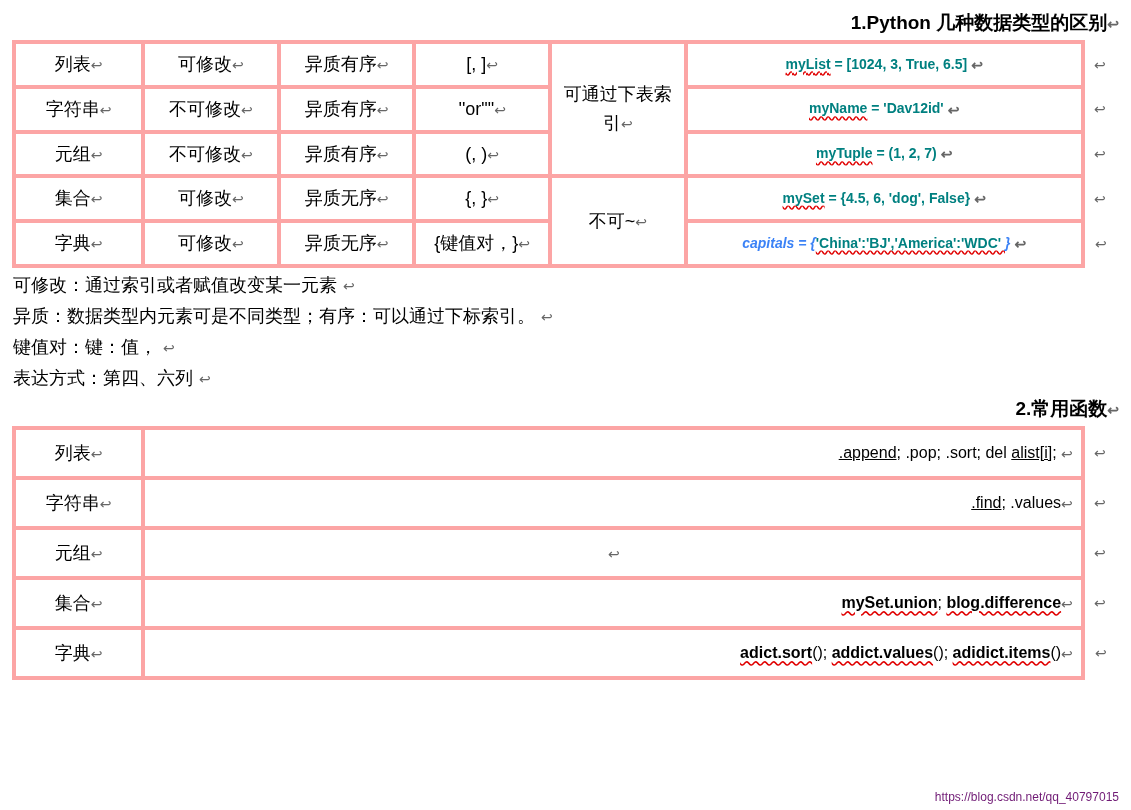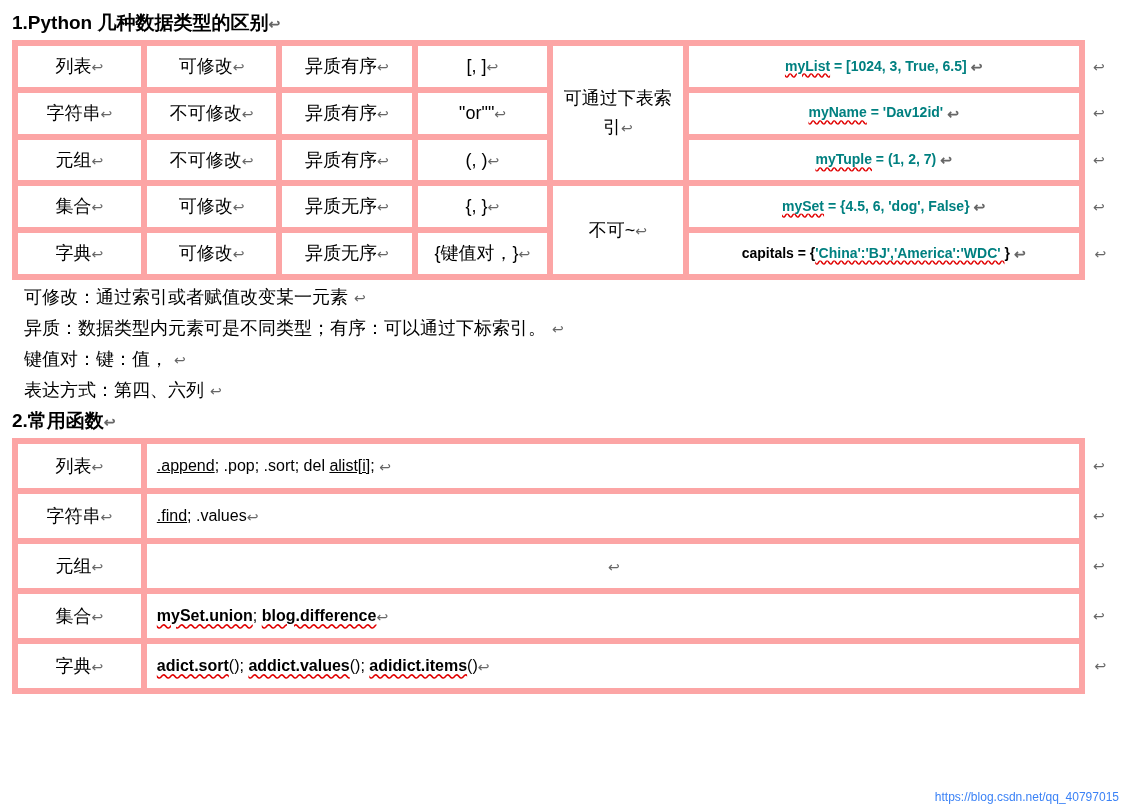--- a/index.html
+++ b/index.html
@@ -11,37 +11,38 @@
       margin: 0;
       padding: 8px 12px;
       background: #fff;
       color: #000;
       width: 1131px;
     }
     .heading {
       font-weight: bold;
       font-size: 19px;
       margin: 2px 0 4px 0;
+      text-align: right;
     }
     .para {
       font-size: 18px;
-      margin: 4px 12px;
+      margin: 4px 1px;
       line-height: 1.5;
     }
     .para .ret {
       display: inline-block;
       margin-left: 6px;
     }
     table {
       border-collapse: collapse;
       width: 100%;
       table-layout: fixed;
     }
     td {
-      border: 6px solid #fca5a5;
+      border: 4px solid #fca5a5;
       padding: 6px 8px;
       text-align: center;
       vertical-align: middle;
       font-size: 18px;
       position: relative;
       line-height: 1.6;
     }
     .ret {
       color: #666;
       font-size: 14px;
@@ -63,24 +64,25 @@
     .example-cell {
       color: #008080;
       font-weight: bold;
       font-size: 14px;
     }
     .example-cell .squig {
       text-decoration: underline wavy #e00000;
       text-underline-offset: 2px;
     }
     .example-cell .normalcolor {
-      color: #000000;
+      color: #3b82f6;
+      font-style: italic;
     }
     .func-cell {
-      text-align: left;
+      text-align: right;
       font-size: 16px;
       padding-left: 10px;
     }
     .func-cell .squig {
       text-decoration: underline wavy #e00000;
       text-underline-offset: 2px;
       font-weight: bold;
     }
     .underline {
       text-decoration: underline;
@@ -99,21 +101,21 @@
       position: static;
       color: #666;
       font-size: 14px;
       margin-left: 4px;
     }
     .watermark {
       position: absolute;
       right: 12px;
       bottom: 6px;
       font-size: 12px;
-      color: #3b82f6;
+      color: #701a75;
     }
   </style>
 </head>
 <body>
 
 <div class="heading">
   <span>1.Python 几种数据类型的区别</span><span class="ret">↩</span>
 </div>
 
 <table class="t1">

